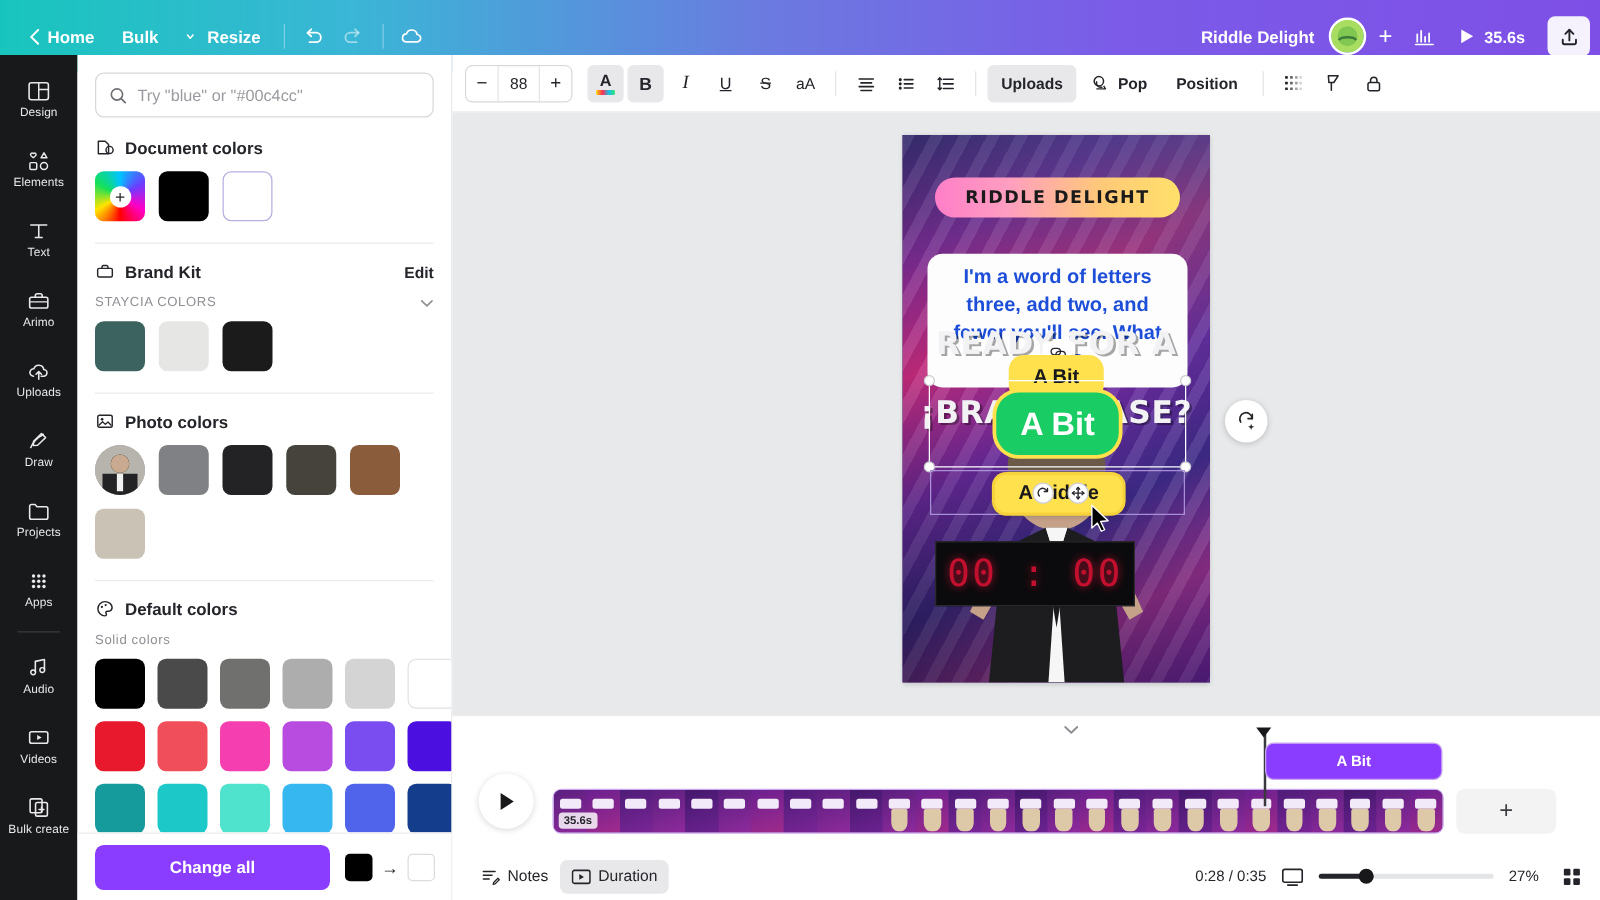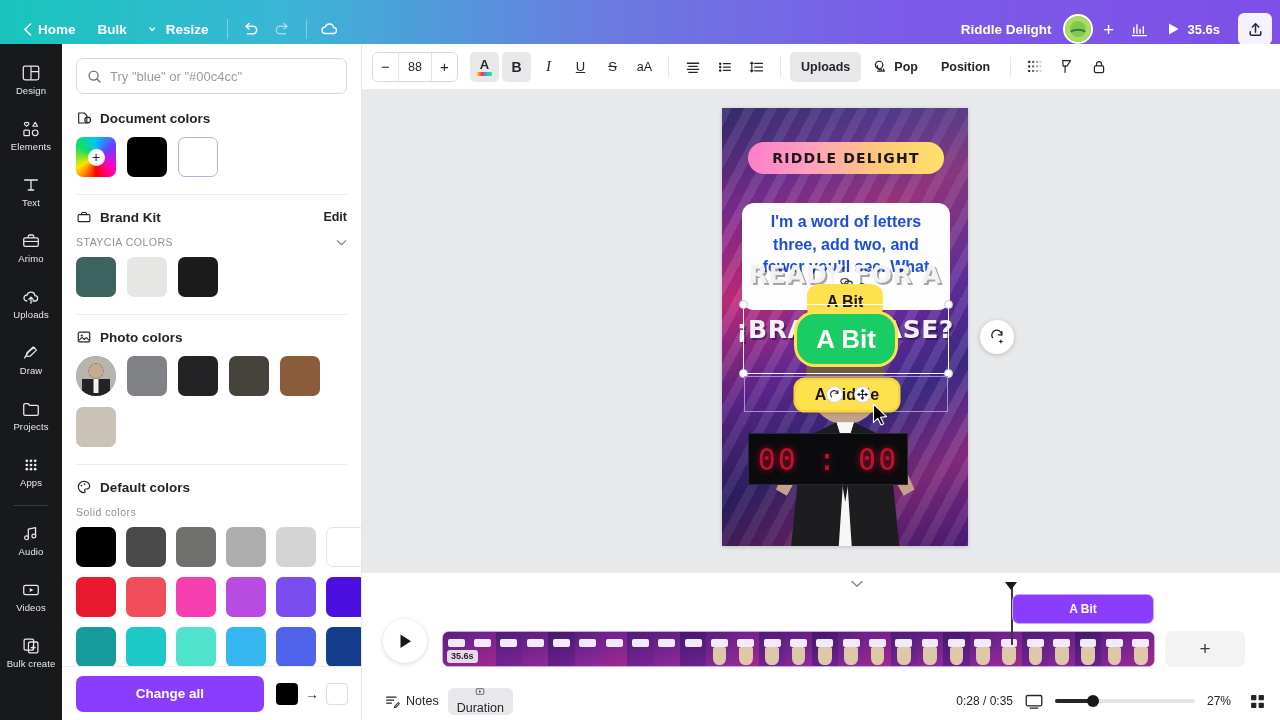--- a/index.html
+++ b/index.html
@@ -77,21 +77,21 @@
     display: flex; align-items: center; gap: 8px;
     height: 36px; border: 1px solid #d7d8db; border-radius: 7px;
     padding: 0 10px; background: #fff; margin-bottom: 16px;
   }
   .search-box input {
     border: 0; outline: 0; font-size: 13px; flex: 1;
     font-family: "Liberation Sans", sans-serif; color: #24252a; background: transparent;
   }
   .search-box input::placeholder { color: #9a9ba0; }
   .sec-head {
-    display: flex; align-items: center; gap: 8px; margin-bottom: 11px;
+    display: flex; align-items: flex-end; gap: 8px; margin-bottom: 11px;
   }
   .sec-title { font-size: 13.5px; font-weight: 700; color: #24252a; }
   .sec-edit { margin-left: auto; font-size: 12.5px; font-weight: 700; color: #24252a; cursor: pointer; }
   .sec-sub { font-size: 10.5px; color: #8e8f94; letter-spacing: .5px; margin-bottom: 9px; }
   .sec-sub-row { display: flex; align-items: center; margin-bottom: 9px; }
   .sec-sub-row .sec-sub { margin-bottom: 0; }
   .swatch-row { display: flex; gap: 11px; flex-wrap: wrap; }
   .sw { width: 40px; height: 40px; border-radius: 7px; cursor: pointer; flex-shrink: 0; }
   .sw.outline { border: 1px solid #b9aee0; }
   .sw.rainbow {
@@ -350,21 +350,21 @@
   }
   .tl-bottom {
     position: absolute; left: 0; bottom: 0; width: 918px; height: 38px;
     display: flex; align-items: center; padding: 0 14px;
   }
   .chip {
     display: flex; align-items: center; gap: 6px; height: 27px; padding: 0 9px;
     border-radius: 6px; font-size: 12.5px; color: #24252a; cursor: pointer;
     font-weight: 400;
   }
-  .chip.on { background: #e8e8ea; flex-direction: column; }
+  .chip.on { background: #e8e8ea; }
   .tl-right { margin-left: auto; display: flex; align-items: center; gap: 12px; }
   .time-text { font-size: 12px; color: #24252a; }
   .zoom-slider {
     position: relative; width: 140px; height: 4px; background: #e4e5e7; border-radius: 2px;
     cursor: pointer;
   }
   .zoom-slider .fill { position: absolute; left: 0; top: 0; height: 4px; width: 27%; background: #24252a; border-radius: 2px; }
   .zoom-slider .knob {
     position: absolute; left: 27%; top: -4px; width: 12px; height: 12px;
     border-radius: 50%; background: #18181b; transform: translateX(-50%);

